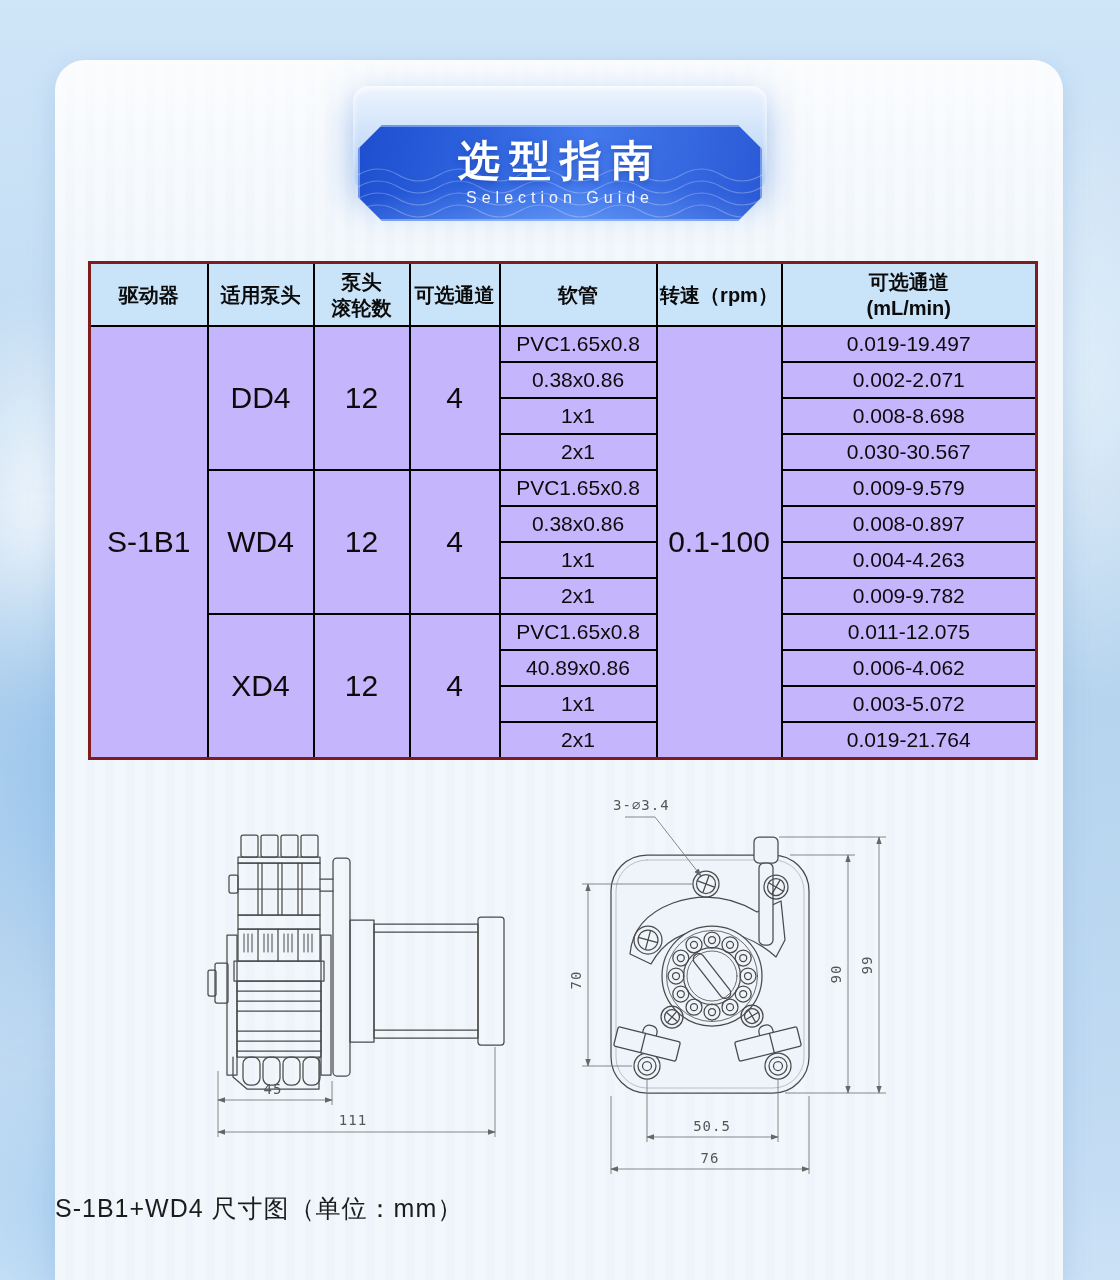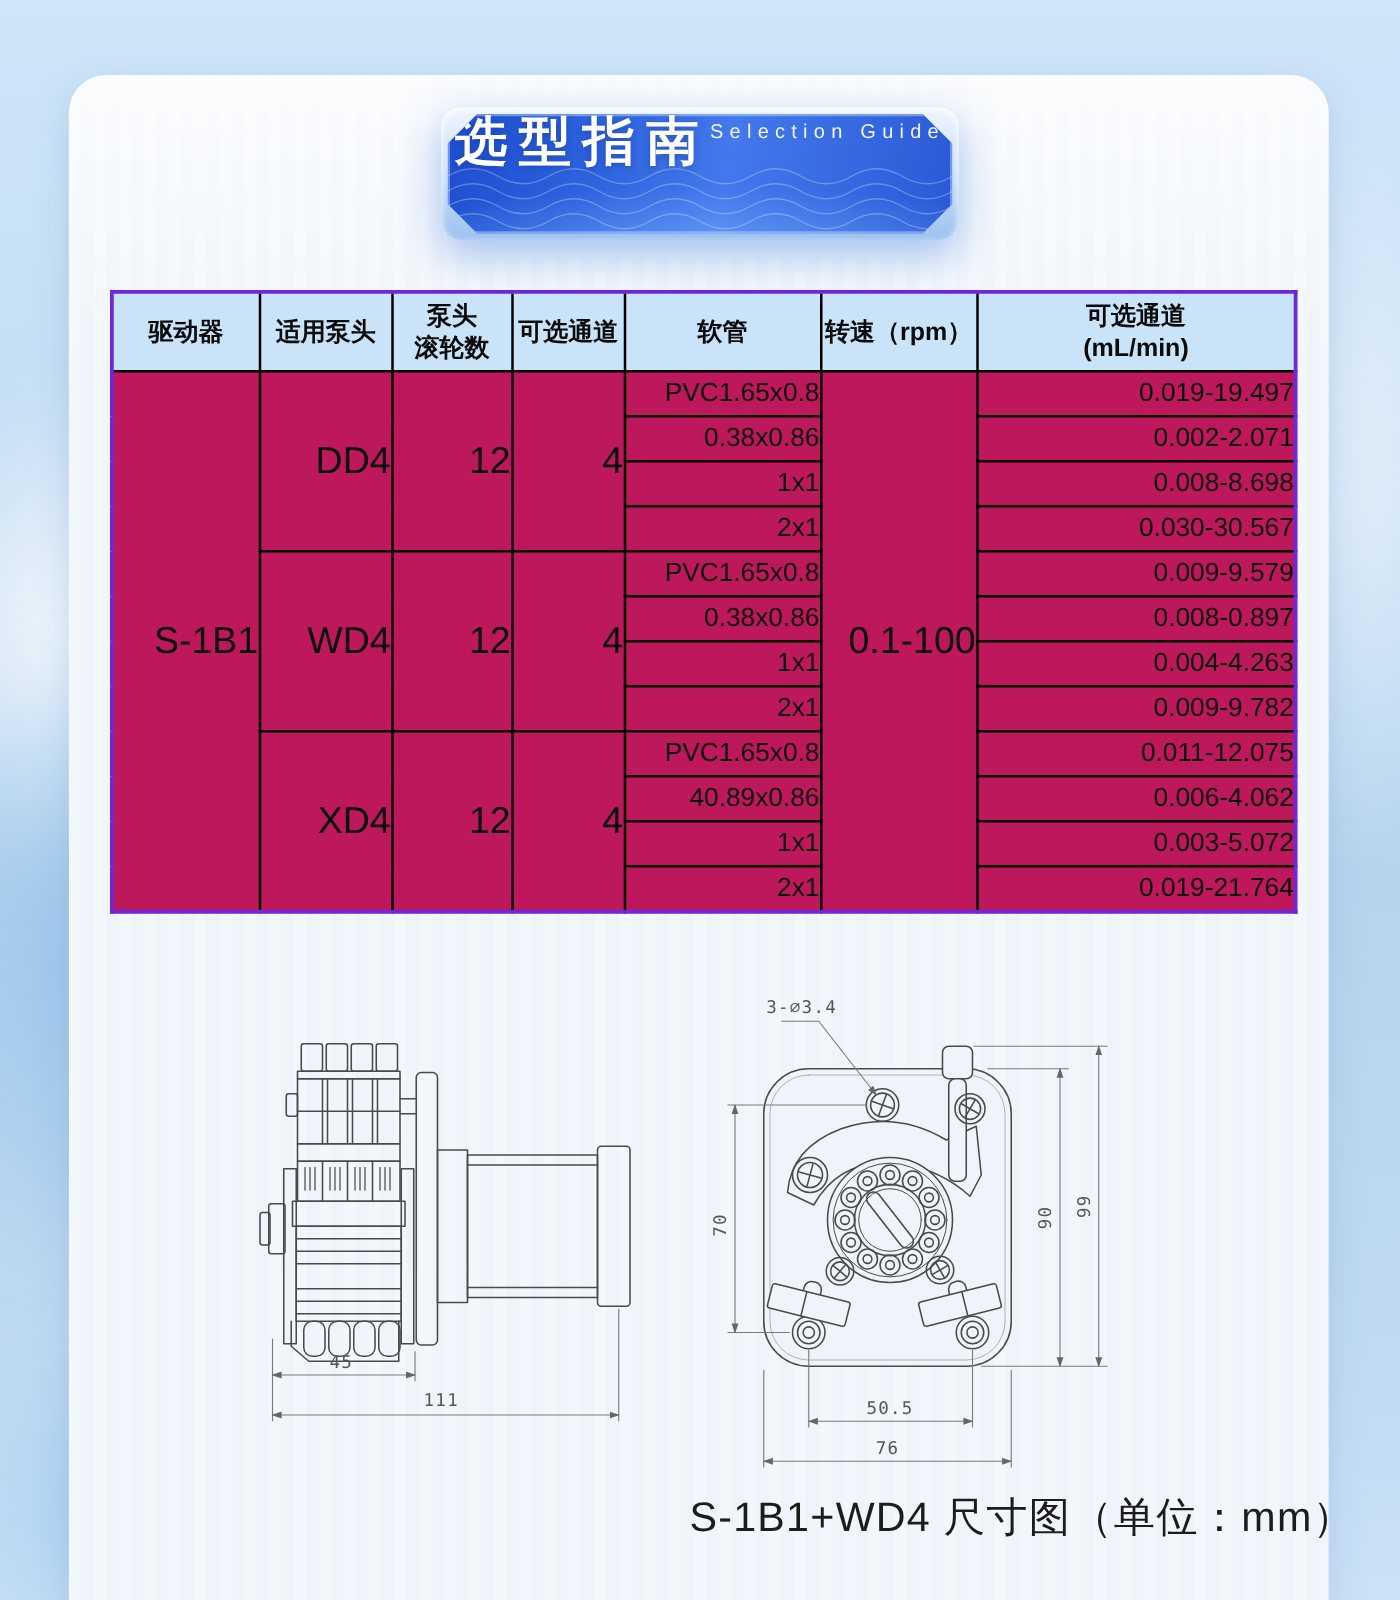--- a/index.html
+++ b/index.html
@@ -34,50 +34,51 @@
     background:linear-gradient(180deg,#eef5fe 0%,#cfe2fa 45%,#9dc2f0 100%);
     box-shadow:0 12px 34px rgba(80,135,225,.5),0 2px 6px rgba(255,255,255,.9) inset;
   }
   .banner{
     position:relative;width:100%;height:100%;
     clip-path:polygon(24px 0,calc(100% - 24px) 0,100% 24px,100% calc(100% - 24px),
       calc(100% - 24px) 100%,24px 100%,0 calc(100% - 24px),0 24px);
     background:
       radial-gradient(120% 90% at 50% 115%,rgba(130,180,255,.55),rgba(130,180,255,0) 60%),
       linear-gradient(100deg,#1d4ecf 0%,#2e63de 30%,#4379ec 55%,#2a59d6 100%);
-    display:flex;align-items:flex-start;justify-content:center;
+    display:flex;flex-direction:column;align-items:center;justify-content:center;
     box-shadow:inset 0 0 0 2px rgba(190,215,255,.5);
+    margin-top:34px;
   }
   .banner-title{color:#fff;font-size:42px;font-weight:800;letter-spacing:9px;line-height:1.05;
     text-shadow:0 2px 6px rgba(20,50,140,.45);z-index:2;}
   .banner-sub{color:rgba(255,255,255,.92);font-size:16px;letter-spacing:5px;margin-top:6px;z-index:2;}
   .banner-waves{position:absolute;left:0;bottom:0;width:100%;height:64px;z-index:1;}
 
   
   table.spec{
-    position:absolute;left:88px;top:232px;width:947px;
-    border-collapse:collapse;table-layout:fixed;border:3px solid #6d28d9;
+    position:absolute;left:88px;top:261px;width:947px;
+    border-collapse:collapse;table-layout:fixed;border:3px solid #7f1d1d;
   }
   table.spec th,table.spec td{
     border:2px solid #000;text-align:center;vertical-align:middle;padding:0;color:#0b0b0b;
   }
   table.spec thead th{background:#c9e3f9;font-size:20px;font-weight:700;height:61px;line-height:1.3;}
-  table.spec tbody td{background:#be185d;font-size:21px;font-weight:400;height:34px;text-align:right;}
+  table.spec tbody td{background:#c4b5fd;font-size:21px;font-weight:400;height:34px;}
   table.spec td.big{font-size:30px;}
 
   
   .drawing{position:absolute;}
   .cadline{stroke:#4a4a4a;stroke-width:1.25;fill:none;stroke-linejoin:round;stroke-linecap:round;}
   .cadfill{fill:#eff4fb;}
   .dim{stroke:#7a7a7a;stroke-width:.9;fill:none;}
   .dimtxt{font-family:"DejaVu Sans Mono",monospace;font-size:14px;fill:#555;letter-spacing:1px;}
 
   .caption{
-    position:absolute;left:55px;top:1192px;width:1008px;text-align:right;
-    font-size:33px;color:#1c1c1c;letter-spacing:1px;padding-left:21px;
+    position:absolute;left:55px;top:1192px;width:1008px;text-align:left;
+    font-size:25px;color:#1c1c1c;letter-spacing:1px;
   }
 </style>
 </head>
 <body>
 
 <div class="bg-blob b1"></div>
 <div class="bg-blob b2"></div>
 <div class="bg-blob b3"></div>
 <div class="bg-blob b4"></div>
 

